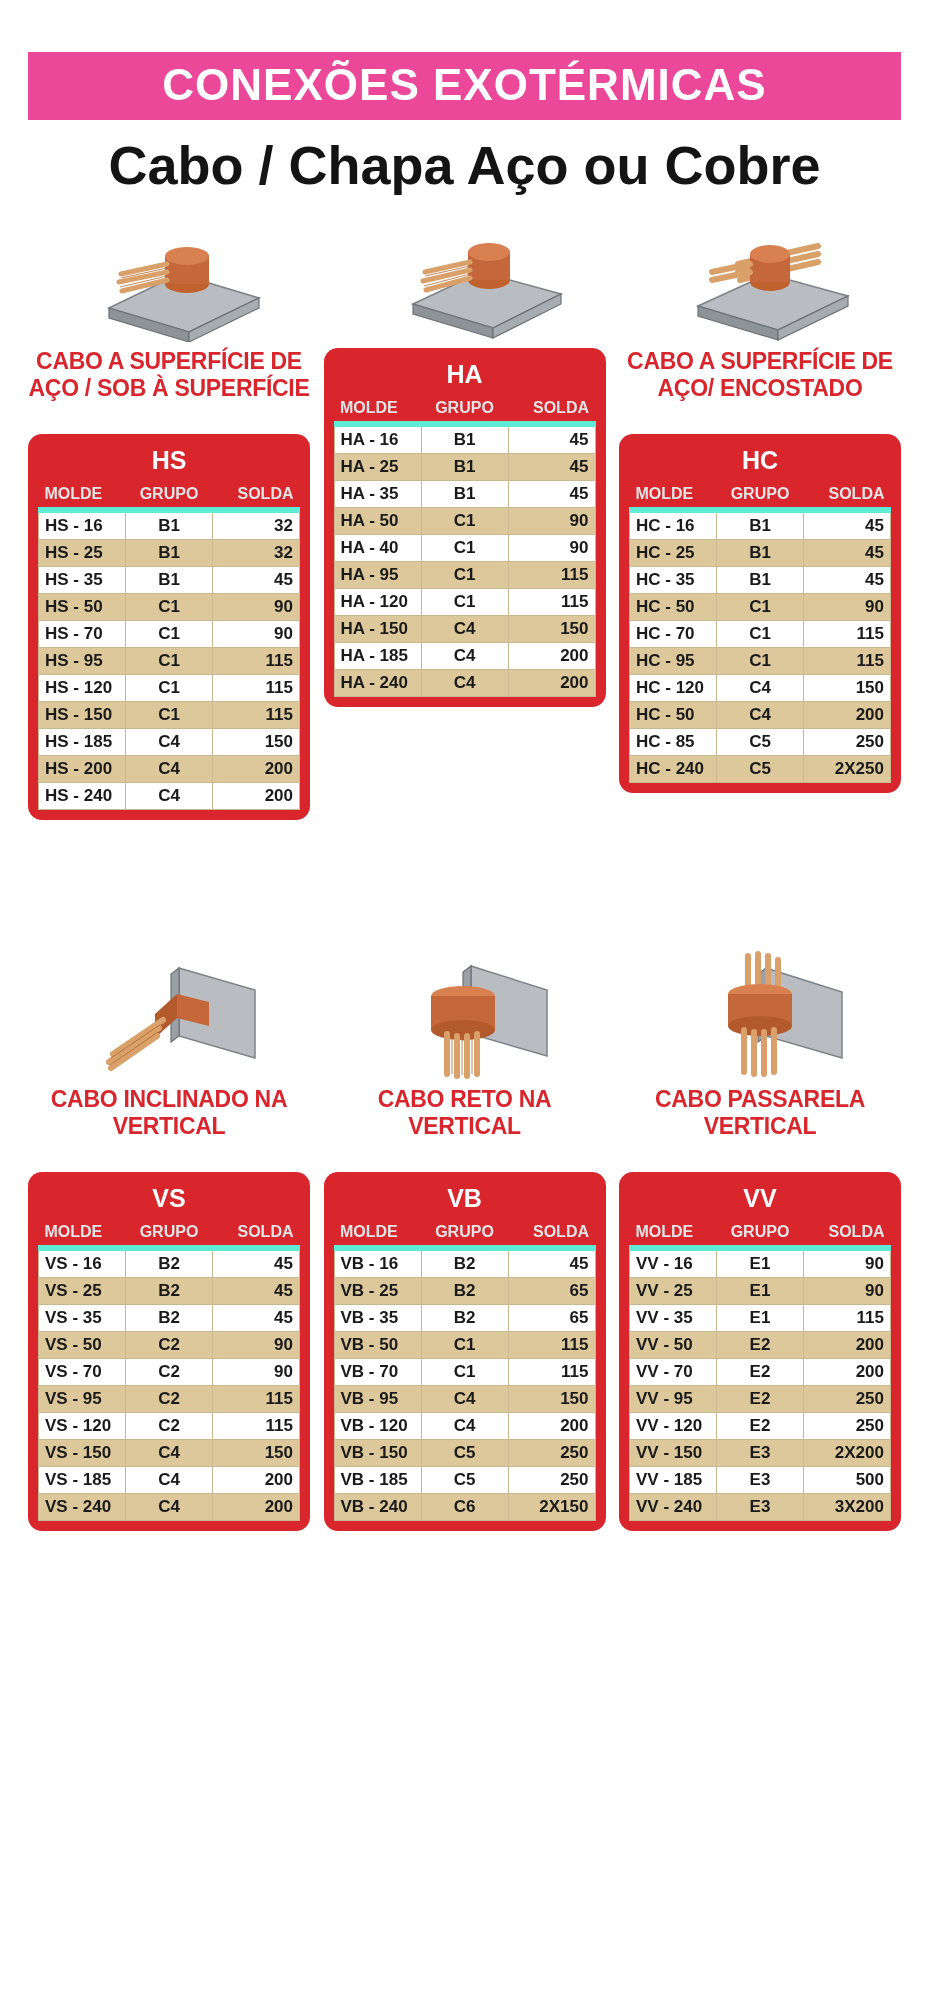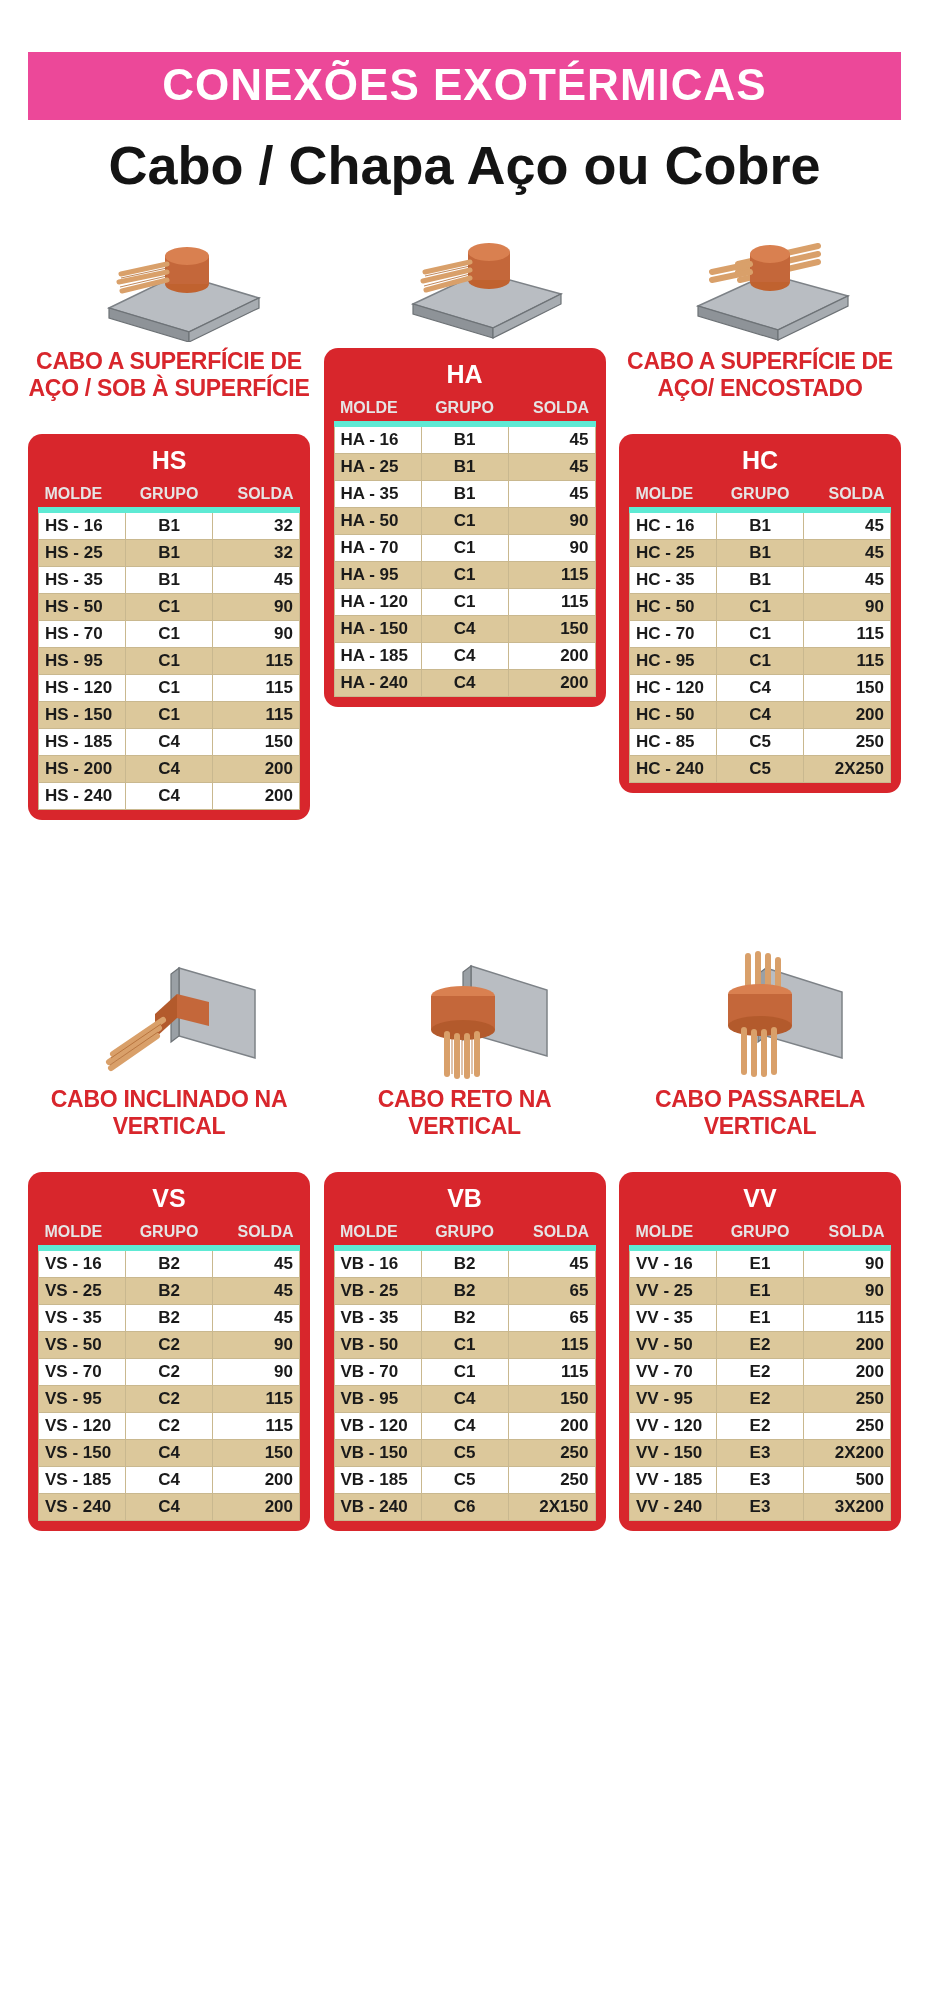--- a/index.html
+++ b/index.html
@@ -260,21 +260,21 @@
                 <td class="c-molde">HA - 35</td>
                 <td class="c-grupo">B1</td>
                 <td class="c-solda">45</td>
               </tr>
               <tr class="alt">
                 <td class="c-molde">HA - 50</td>
                 <td class="c-grupo">C1</td>
                 <td class="c-solda">90</td>
               </tr>
               <tr>
-                <td class="c-molde">HA - 70</td>
+                <td class="c-molde">HA - 40</td>
                 <td class="c-grupo">C1</td>
                 <td class="c-solda">90</td>
               </tr>
               <tr class="alt">
                 <td class="c-molde">HA - 95</td>
                 <td class="c-grupo">C1</td>
                 <td class="c-solda">115</td>
               </tr>
               <tr>
                 <td class="c-molde">HA - 120</td>

